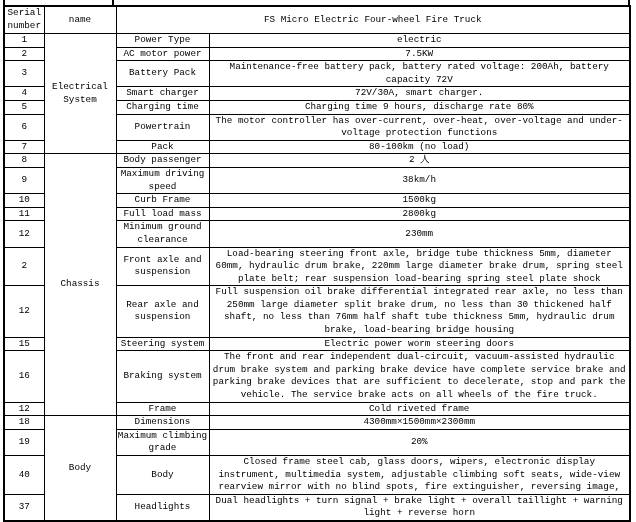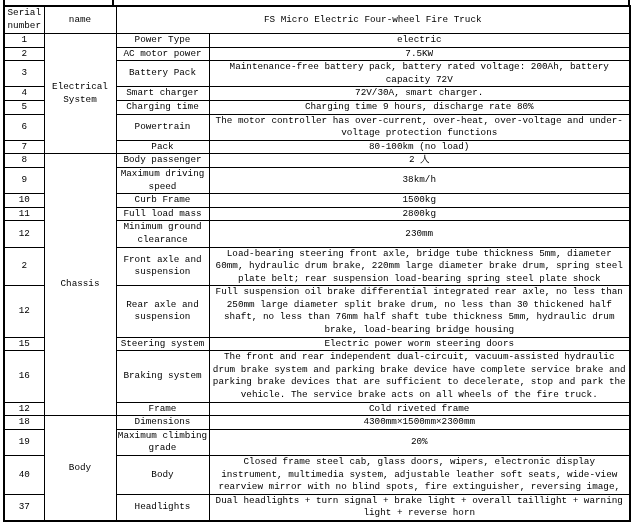--- a/index.html
+++ b/index.html
@@ -173,21 +173,21 @@
         <tr>
           <td>19</td>
           <td>Maximum climbing
 grade</td>
           <td>20%</td>
         </tr>
         <tr>
           <td>40</td>
           <td>Body</td>
           <td>Closed frame steel cab, glass doors, wipers, electronic display
-instrument, multimedia system, adjustable leather soft seats, wide-view
+instrument, multimedia system, adjustable climbing soft seats, wide-view
 rearview mirror with no blind spots, fire extinguisher, reversing image,</td>
         </tr>
         <tr>
           <td>37</td>
           <td>Headlights</td>
           <td>Dual headlights + turn signal + brake light + overall taillight + warning
 light + reverse horn</td>
         </tr>
       </tbody>
   </table>

